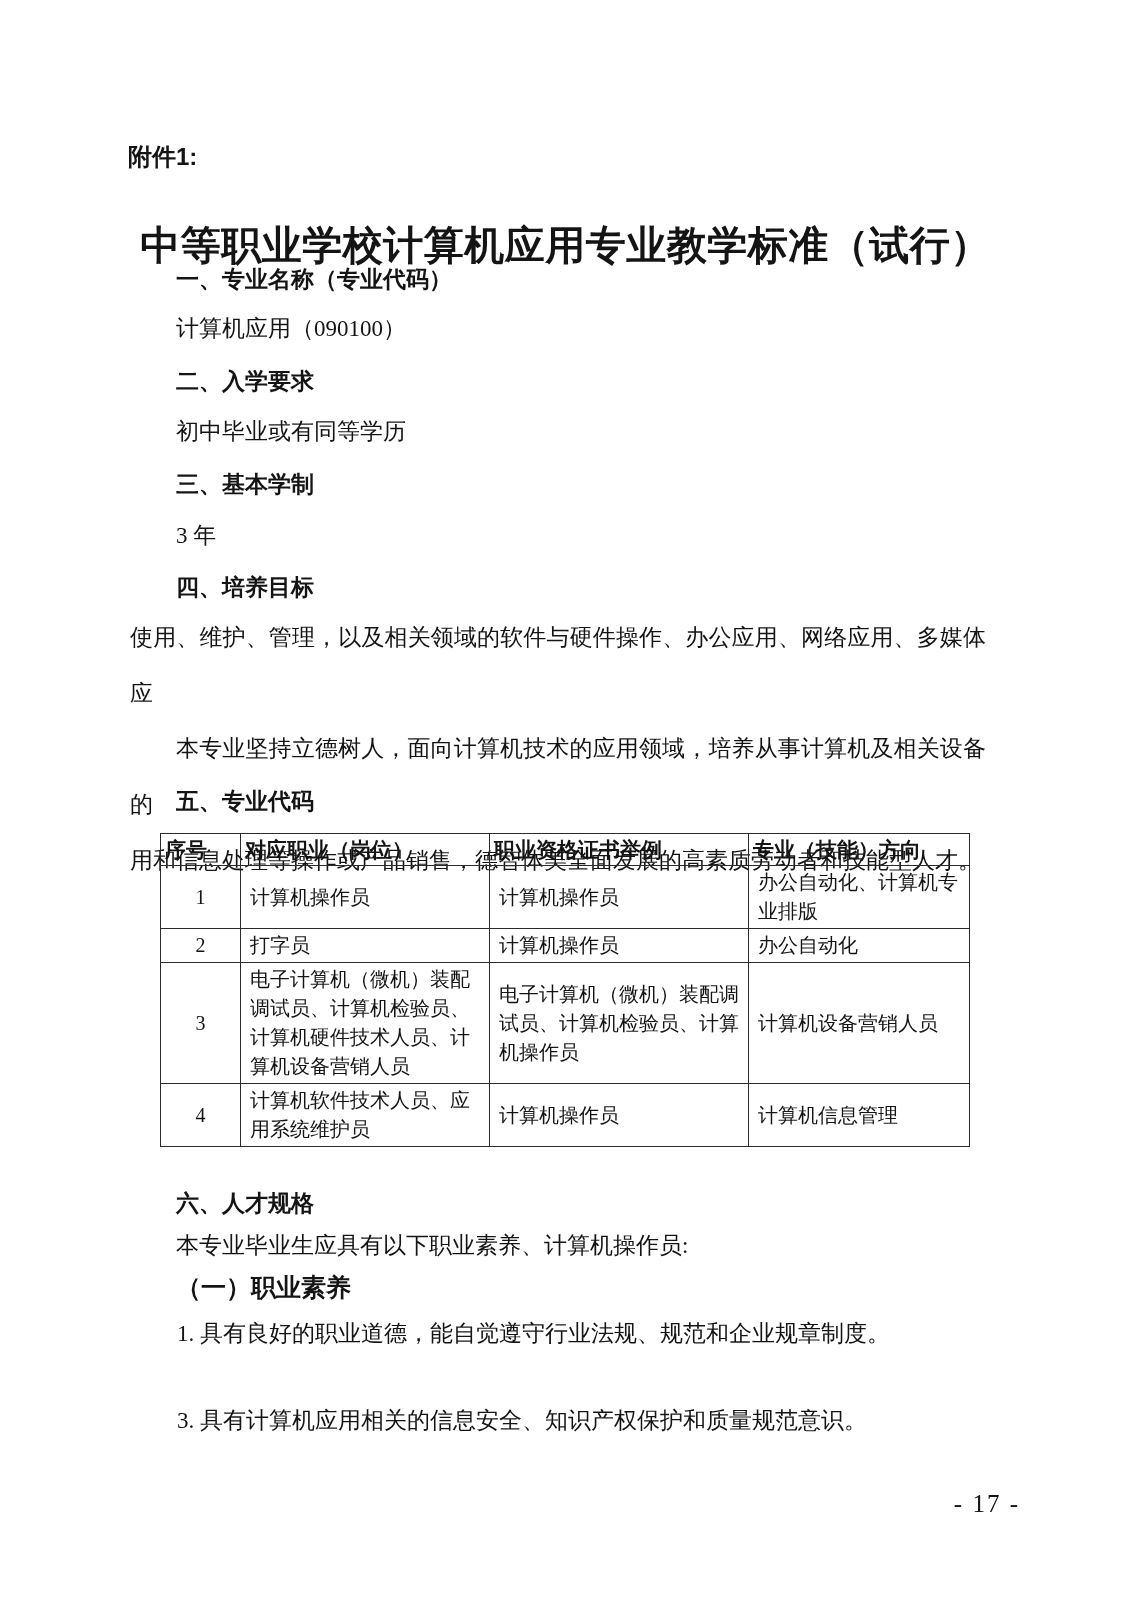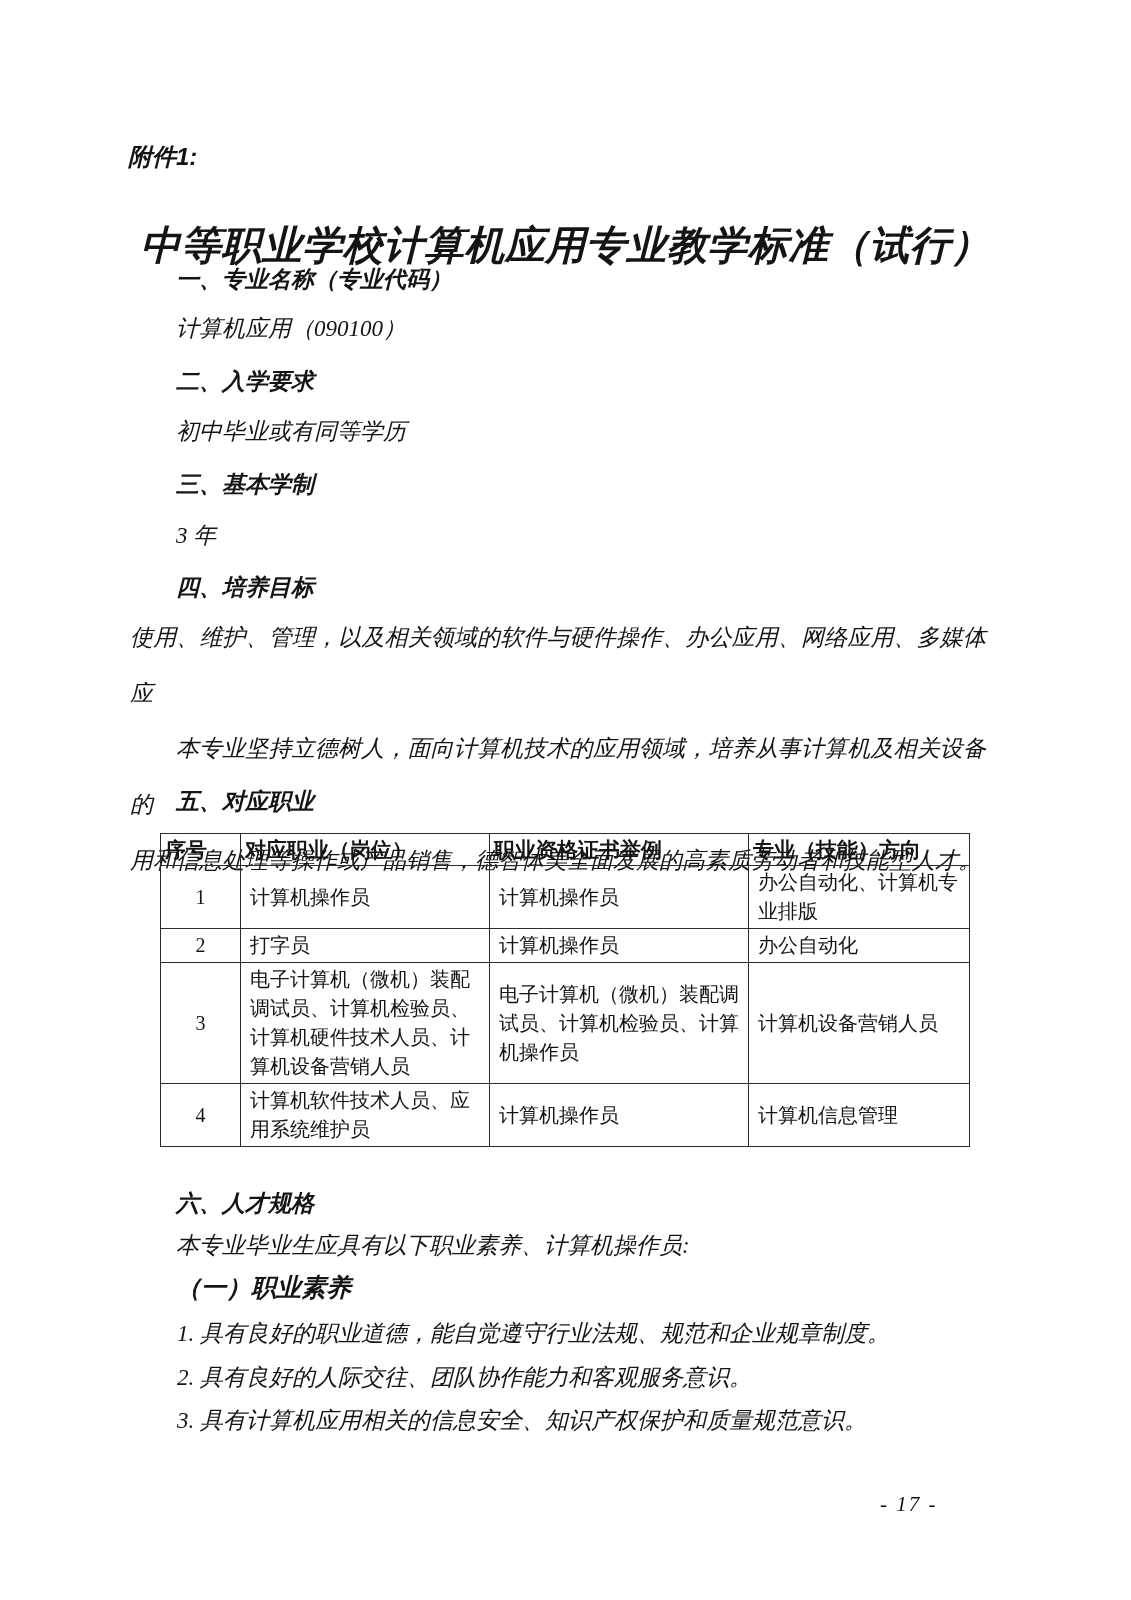--- a/index.html
+++ b/index.html
@@ -5,21 +5,21 @@
   html,body{margin:0;padding:0;background:#e8e8e8;}
   .page{
     position:relative;
     width:1131px;height:1600px;
     margin:0 auto;
     background:#ffffff;
     color:#141414;
     font-family:"Liberation Serif","DejaVu Serif",serif;
     overflow:hidden;
   }
-  .abs{position:absolute;font-style:italic;}
+  .abs{position:absolute;}
   .attach{
     left:128px;top:141px;
     font-family:"Liberation Sans","DejaVu Sans",sans-serif;
     font-weight:bold;font-size:24px;line-height:32px;
   }
   .doc-title{
     left:128px;top:186px;width:875px;
     text-align:center;white-space:nowrap;
     font-family:"Liberation Sans","DejaVu Sans",sans-serif;
     font-weight:bold;font-size:40px;line-height:54px;
@@ -70,22 +70,22 @@
     left:176px;
     font-family:"Liberation Sans","DejaVu Sans",sans-serif;
     font-weight:bold;font-size:25px;line-height:31px;
   }
   .item{
     left:177px;
     font-size:23px;line-height:31px;
   }
   .page-num{
     left:880px;top:1488px;width:140px;
-    text-align:left;
-    font-size:21px;line-height:32px;
+    text-align:right;
+    font-size:25px;line-height:32px;
     letter-spacing:2px;
   }
 </style>
 </head>
 <body>
 
 <div class="page">
 
   <div class="abs attach">附件1:</div>
 
@@ -101,21 +101,21 @@
   <div class="abs b-line" style="top:520px;">3 年</div>
 
   <div class="abs h-sec" style="top:572px;">四、培养目标</div>
 
   <div class="abs para">
     <div class="para-line">使用、维护、管理，以及相关领域的软件与硬件操作、办公应用、网络应用、多媒体应</div>
     <div class="para-line first">本专业坚持立德树人，面向计算机技术的应用领域，培养从事计算机及相关设备的</div>
     <div class="para-line last">用和信息处理等操作或产品销售，德智体美全面发展的高素质劳动者和技能型人才。</div>
   </div>
 
-  <div class="abs h-sec" style="top:786px;">五、对应职业</div>
+  <div class="abs h-sec" style="top:786px;">五、专业代码</div>
 
   <table class="jobs">
     <colgroup>
       <col style="width:80px">
         <col style="width:249px">
         <col style="width:259px">
         <col style="width:221px">
     </colgroup>
     <tbody>
         <tr style="height:30px;">
@@ -150,18 +150,17 @@
     </tr>
   </tbody>
     </table>
 
 
   <div class="abs h-sec" style="top:1188px;">六、人才规格</div>
   <div class="abs b-line" style="top:1230px;">本专业毕业生应具有以下职业素养、计算机操作员:</div>
   <div class="abs sub-h" style="top:1272px;">（一）职业素养</div>
 
   <div class="abs item" style="top:1318px;">1. 具有良好的职业道德，能自觉遵守行业法规、规范和企业规章制度。</div>
-  <div class="abs item" style="top:1362px;">2. 具有良好的人际交往、团队协作能力和客观服务意识。</div>
   <div class="abs item" style="top:1405px;">3. 具有计算机应用相关的信息安全、知识产权保护和质量规范意识。</div>
 
   <div class="abs page-num">- 17 -</div>
 
 </div>
 
 </body></html>

